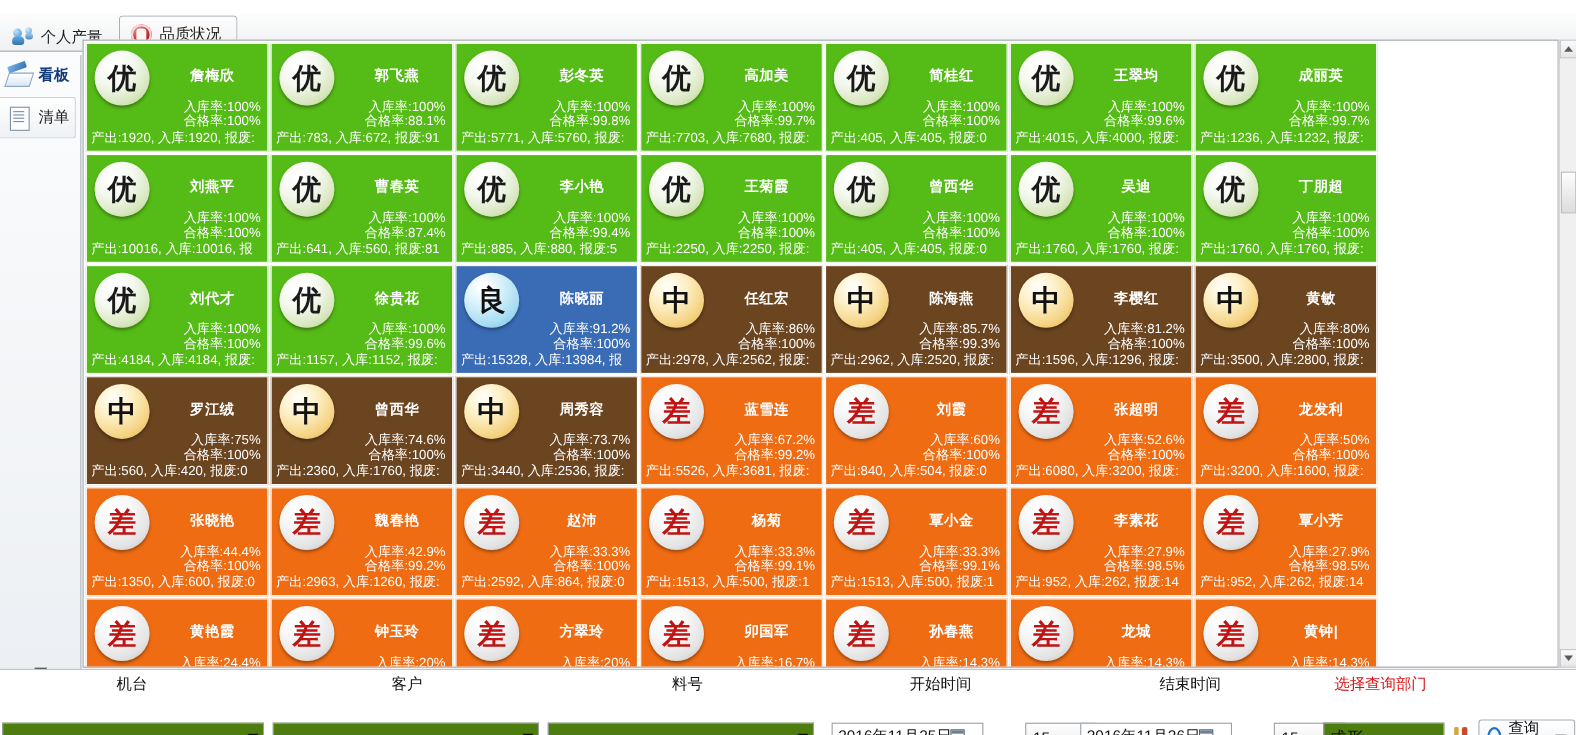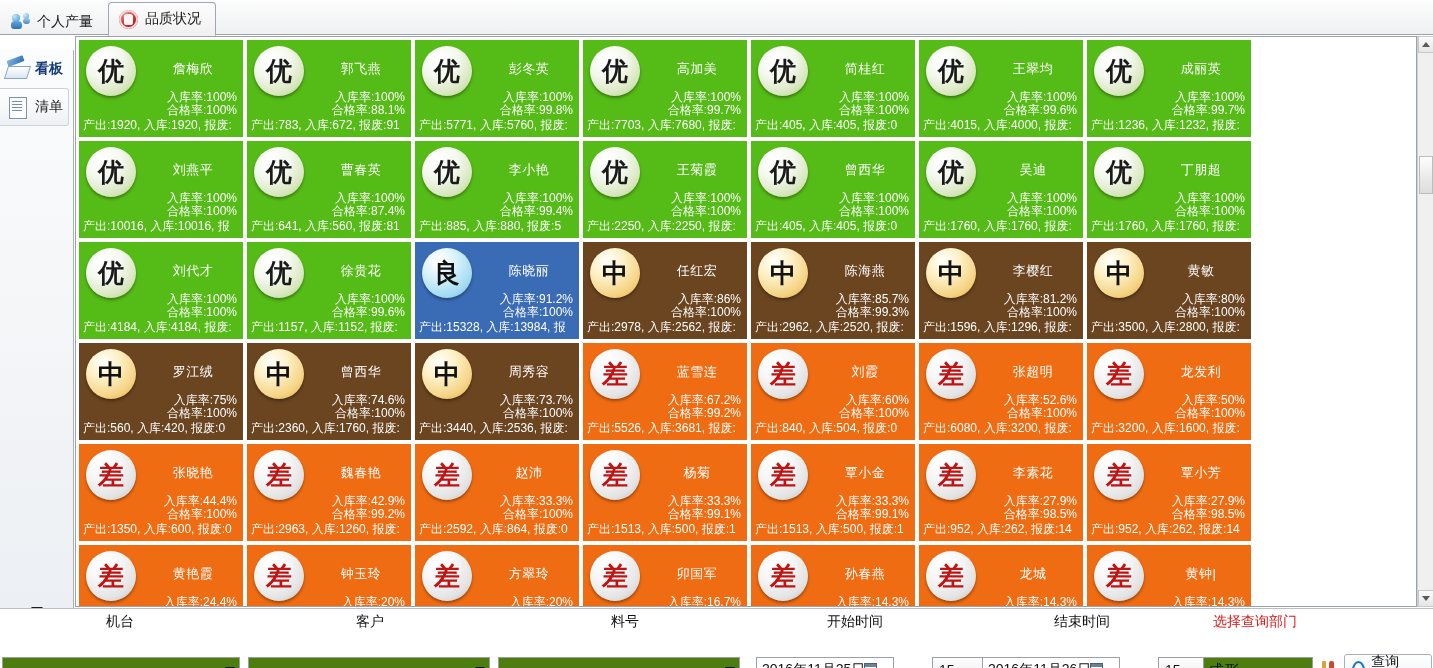--- a/index.html
+++ b/index.html
@@ -3,21 +3,21 @@
 <meta charset="utf-8">
 <style>
   * { box-sizing: border-box; margin:0; padding:0; }
   html,body{
     width:1433px; height:668px; overflow:hidden;
     font-family:"Liberation Sans","DejaVu Sans",sans-serif;
     background:#ffffff;
   }
   
   .topbar{
-    position:absolute; left:0; top:0; width:1433px; height:35px;
+    position:absolute; left:0; top:12px; width:1433px; height:35px;
     background:linear-gradient(#fdfdfd,#eef0f2);
     border-bottom:1px solid #9aa3ac;
   }
   .tabstrip{ position:absolute; left:0; top:0; height:35px; display:flex; align-items:flex-end; }
   .tab{
     height:30px; display:flex; align-items:center; gap:7px;
     padding:0 14px 0 10px; font-size:14px; color:#1b1b1b;
     border:1px solid transparent; border-bottom:none; position:relative; top:1px;
   }
   .tab.inactive{ background:transparent; }
@@ -112,21 +112,21 @@
   .badge.g{ background:radial-gradient(circle at 34% 26%,#ffffff 6%,#f4f8ee 38%,#d7e6bd 72%,#a8c67e);
             color:#1a1a1a; }
   .badge.b{ background:radial-gradient(circle at 34% 26%,#ffffff 6%,#d9f2fb 34%,#a5dcf2 70%,#69b9de);
             color:#101010; }
   .badge.n{ background:radial-gradient(circle at 34% 26%,#fffdf3 6%,#fdf0c6 34%,#f5d383 70%,#e0ab3e);
             color:#121212; }
   .badge.r{ background:radial-gradient(circle at 34% 26%,#ffffff 6%,#f7f7f7 34%,#e3e3e3 70%,#bcbcbc);
             color:#c01313; }
   .cname{
     position:absolute; left:66px; top:20px; width:96px; text-align:center;
-    font-size:13px; color:#fff; letter-spacing:.5px;
+    font-size:13px; color:#fff; letter-spacing:.5px;font-weight:bold;
   }
   .crates{
     position:absolute; right:6px; top:51px; text-align:right;
     font-size:12px; line-height:13px; white-space:nowrap;
   }
   .cout{
     position:absolute; left:4px; bottom:3px; font-size:12px; white-space:nowrap;
     width:170px; overflow:hidden;
   }
 

